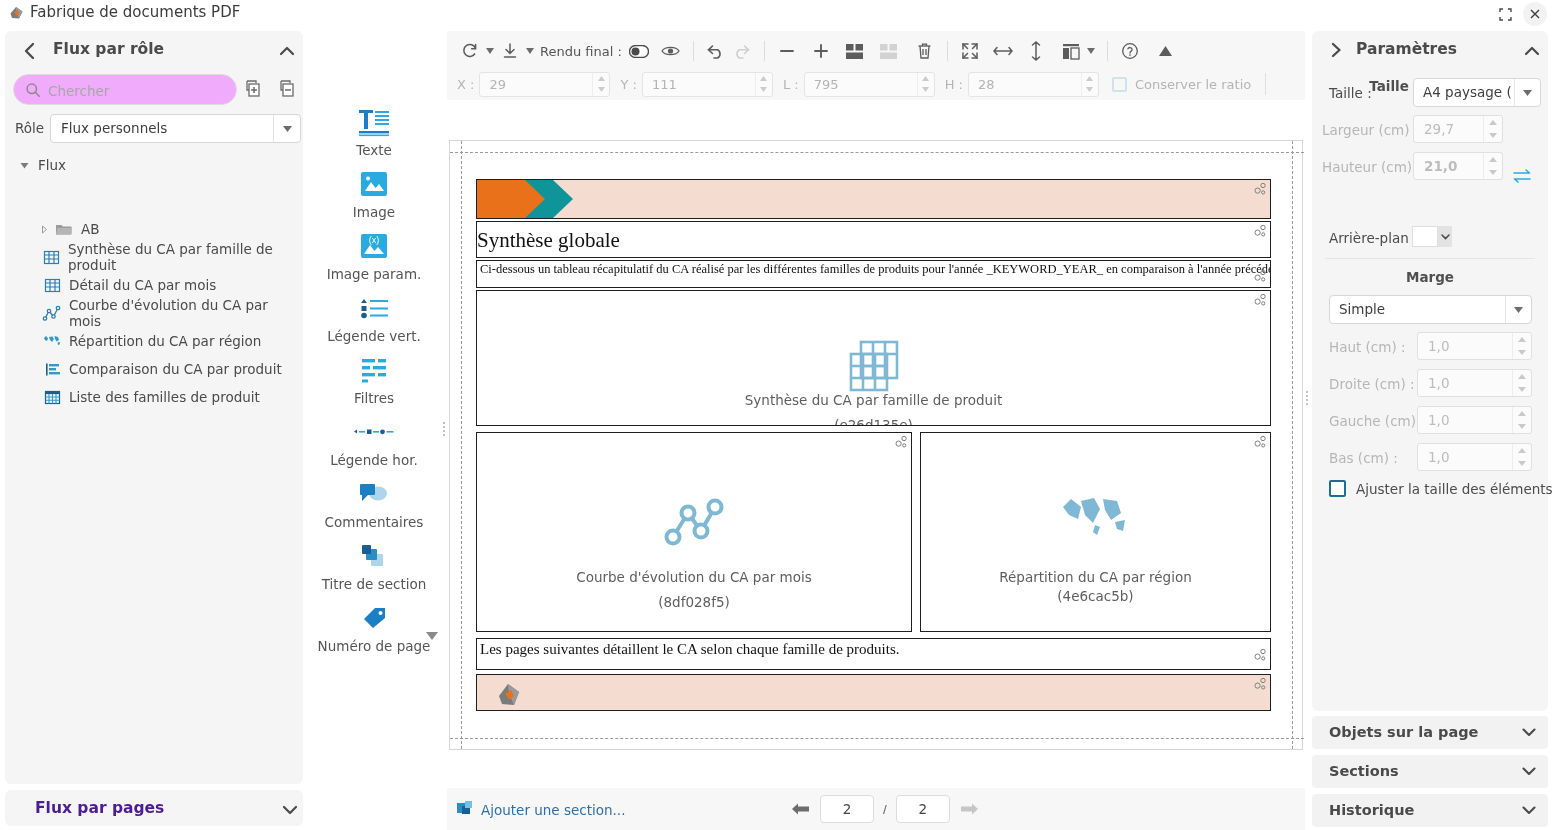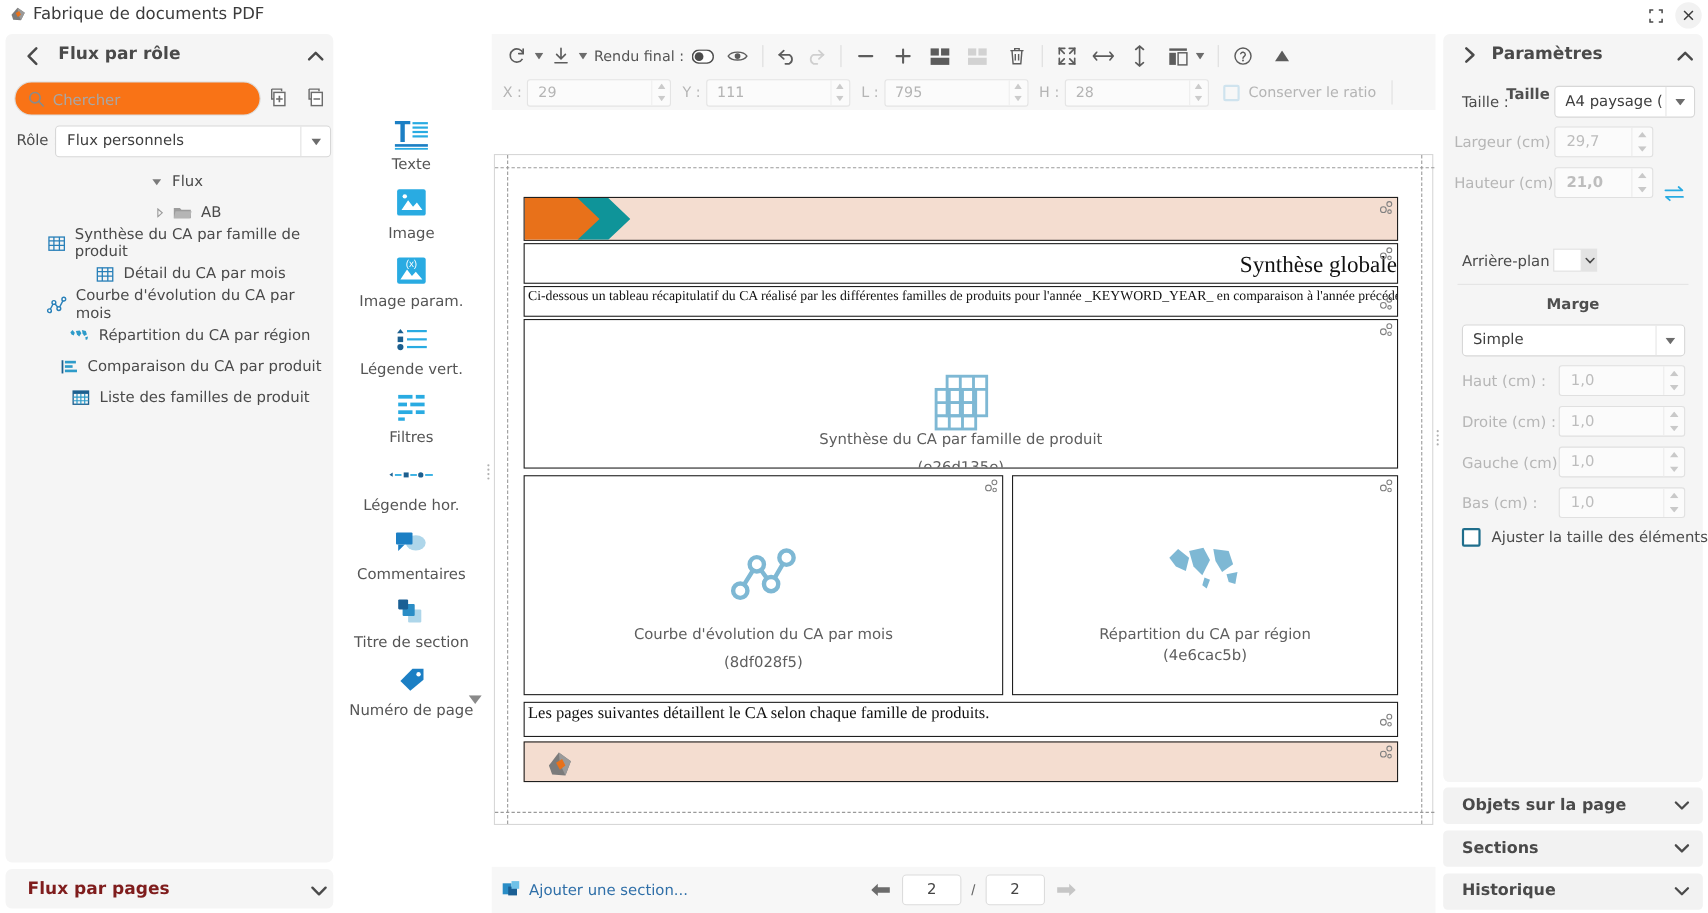--- a/index.html
+++ b/index.html
@@ -26,21 +26,21 @@
   
   .leftpanel { position:absolute; left:5px; top:31px; width:298px; height:753px;
                background:#f5f5f5; border-radius:6px; }
   .lp-header { position:absolute; left:0; top:0; width:298px; height:40px; }
   .lp-back { position:absolute; left:14px; top:9px; width:22px; height:22px; }
   .lp-title { position:absolute; left:48px; top:9px; font-size:15.5px; font-weight:bold; color:#4a4a4a;
               font-family:"DejaVu Sans", sans-serif; }
   .lp-collapse { position:absolute; left:272px; top:10px; width:20px; height:20px; }
 
   .searchrow { position:absolute; left:0; top:43px; width:298px; height:34px; }
-  .searchbox { position:absolute; left:8px; top:0; width:224px; height:31px; background:#f97316;
+  .searchbox { position:absolute; left:8px; top:0; width:224px; height:31px; background:#f0abfc;
                border:1px solid #dcdcdc; border-radius:16px; }
   .searchbox .mag { position:absolute; left:11px; top:7px; width:16px; height:16px; }
   .searchbox input { position:absolute; left:34px; top:5px; width:180px; height:21px; border:0;
                      outline:none; background:transparent; font-size:13.5px; color:#444;
                      font-family:"DejaVu Sans", sans-serif; }
   .searchbox input::placeholder { color:#a7a7a7; }
   .cp-btn { position:absolute; top:4px; width:24px; height:24px; }
   .cp-btn.a { left:237px; }
   .cp-btn.b { left:271px; }
 
@@ -48,33 +48,33 @@
   .rolelabel { position:absolute; left:10px; top:6px; font-size:13.5px; color:#4b4b4b;
                font-family:"DejaVu Sans", sans-serif; }
   .rolecombo { position:absolute; left:45px; top:0; width:251px; height:29px; background:#fff;
                border:1px solid #d7d7d7; border-radius:4px; }
   .rolecombo .val { position:absolute; left:10px; top:5px; font-size:13.5px; color:#3e3e3e;
                     font-family:"DejaVu Sans", sans-serif; }
   .rolecombo .arrowcell { position:absolute; right:0; top:0; width:27px; height:27px;
                           border-left:1px solid #e2e2e2; display:flex; align-items:center; justify-content:center; }
 
   .tree { position:absolute; left:0; top:120px; width:298px; }
-  .tnode { position:relative; height:28px; display:flex; align-items:center;justify-content:center; }
+  .tnode { position:relative; height:28px; display:flex; align-items:center; }
   .tnode .twist { width:14px; height:14px; margin-left:12px; display:flex; align-items:center; justify-content:center; }
   .tnode .tico { width:20px; height:20px; margin-left:3px; display:flex; align-items:center; justify-content:center; }
   .tnode .tlabel { margin-left:7px; font-size:13.5px; color:#4a4a4a;
                    font-family:"DejaVu Sans", sans-serif; }
   .tnode.lv1 { padding-left:0px; }
-  .tnode.lv2 { padding-left:20px; }
+  .tnode.lv2 { padding-left:20px;margin-top:36px; }
   .tnode.lv2-leaf { padding-left:34px; }
 
   .lp-footer { position:absolute; left:5px; top:790px; width:298px; height:36px;
                background:#f5f5f5; border-radius:6px; }
-  .lp-footer .ft-title { position:absolute; left:20px; top:9px; font-size:15.5px; font-weight:bold;
-                         color:#7f1d1d; font-family:"DejaVu Sans", sans-serif; }
+  .lp-footer .ft-title { position:absolute; left:30px; top:9px; font-size:15.5px; font-weight:bold;
+                         color:#4c1d95; font-family:"DejaVu Sans", sans-serif; }
   .lp-footer .ft-chev { position:absolute; left:275px; top:10px; width:20px; height:20px; }
 
   
   .palette { position:absolute; left:308px; top:105px; width:132px; height:560px; }
   .pal-item { position:relative; width:132px; text-align:center; margin-bottom:9px; }
   .pal-item .pi-ico { height:34px; display:flex; align-items:center; justify-content:center; }
   .pal-item .pi-lbl { font-size:13.5px; color:#555; margin-top:3px;
                       font-family:"DejaVu Sans", sans-serif; }
   .pal-more { position:absolute; left:118px; top:524px; width:16px; height:16px; }
 
@@ -720,21 +720,21 @@
           <span class="gear">
             <svg width="13" height="13" viewBox="0 0 13 13" fill="none" stroke="#808080" stroke-width="1">
               <circle cx="9" cy="3.5" r="2.2"></circle>
                 <circle cx="3.6" cy="8.6" r="2.6"></circle>
                 <circle cx="9.2" cy="10.4" r="1.6"></circle>
             </svg>
           </span>
         </div>
 
         <div class="blk" style="left:26px; top:80px; width:795px; height:37px;">
-          <div class="doc-serif" style="text-align:right;font-size:21px;line-height:36px;">Synthèse globale</div>
+          <div class="doc-serif" style="text-align:left;font-size:21px;line-height:36px;">Synthèse globale</div>
           <span class="gear">
             <svg width="13" height="13" viewBox="0 0 13 13" fill="none" stroke="#808080" stroke-width="1">
               <circle cx="9" cy="3.5" r="2.2"></circle>
                 <circle cx="3.6" cy="8.6" r="2.6"></circle>
                 <circle cx="9.2" cy="10.4" r="1.6"></circle>
             </svg>
           </span>
         </div>
 
         <div class="blk" style="left:26px; top:119px; width:795px; height:28px;">

